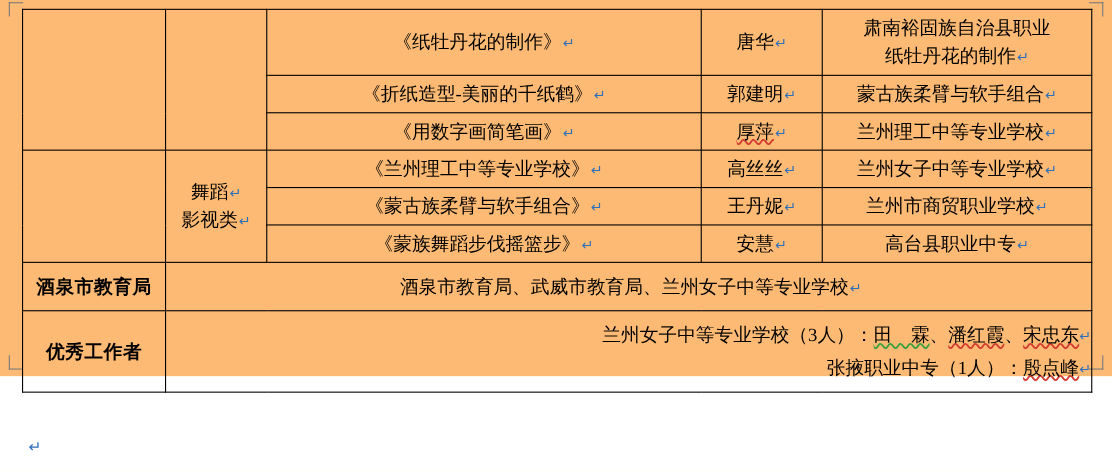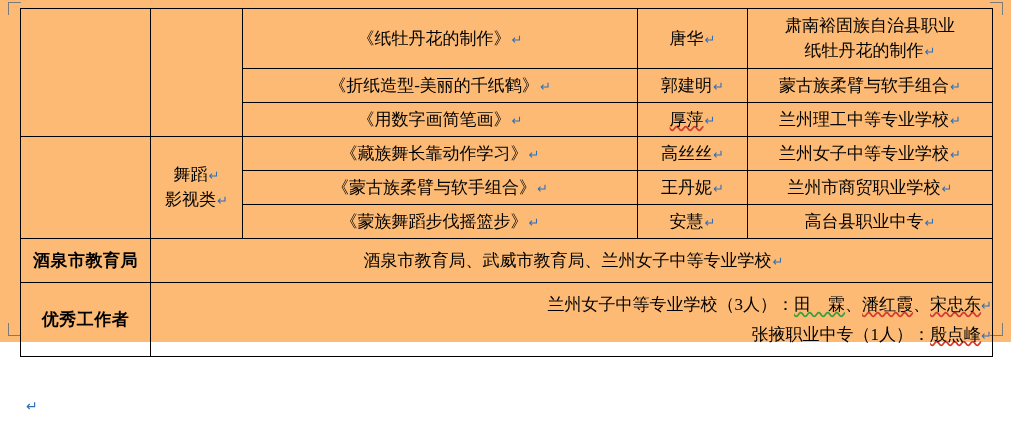--- a/index.html
+++ b/index.html
@@ -192,21 +192,21 @@
       <tr class="row-h">
         <td rowspan="3"></td>
         <td rowspan="3">
           <div class="cell-inner two-line">
             <span>舞蹈</span><span class="pilcrow">↵</span><br>
             <span>影视类</span><span class="pilcrow">↵</span>
           </div>
         </td>
         <td>
           <div class="cell-inner">
-            <span>《藏族舞长靠动作学习》</span><span class="pilcrow">↵</span>
+            <span>《兰州理工中等专业学校》</span><span class="pilcrow">↵</span>
           </div>
         </td>
         <td>
           <div class="cell-inner">
             <span>高丝丝</span><span class="pilcrow">↵</span>
           </div>
         </td>
         <td>
           <div class="cell-inner">
             <span>兰州女子中等专业学校</span><span class="pilcrow">↵</span>

